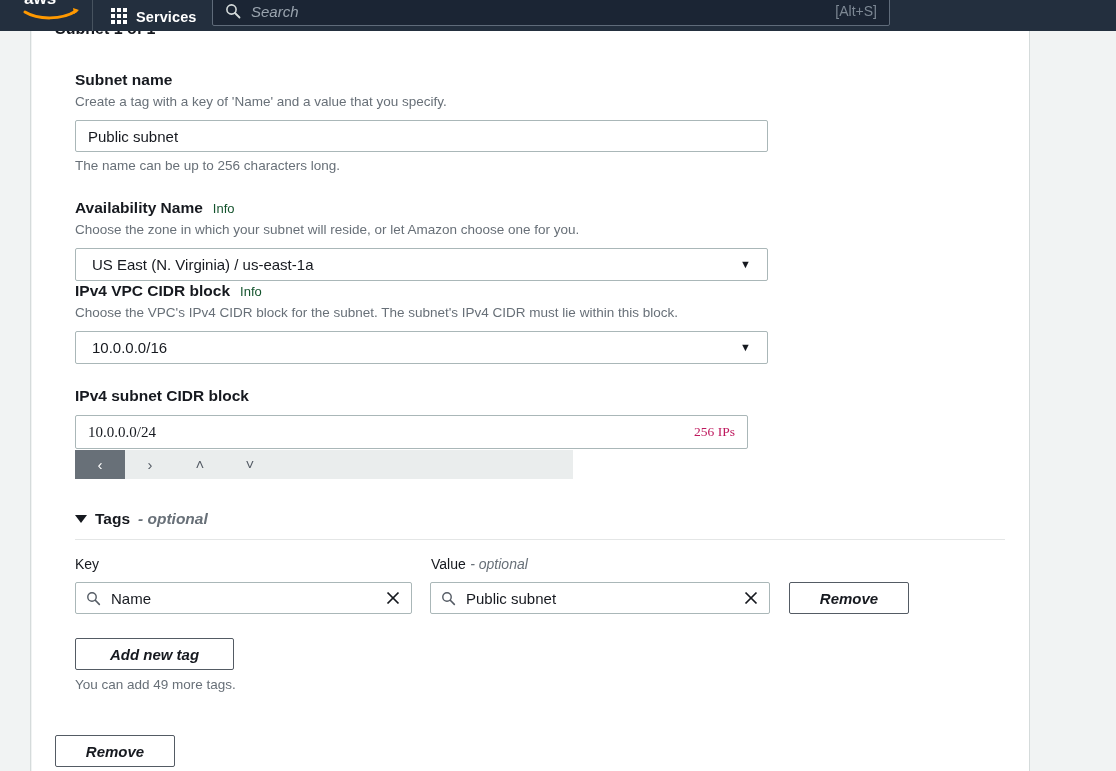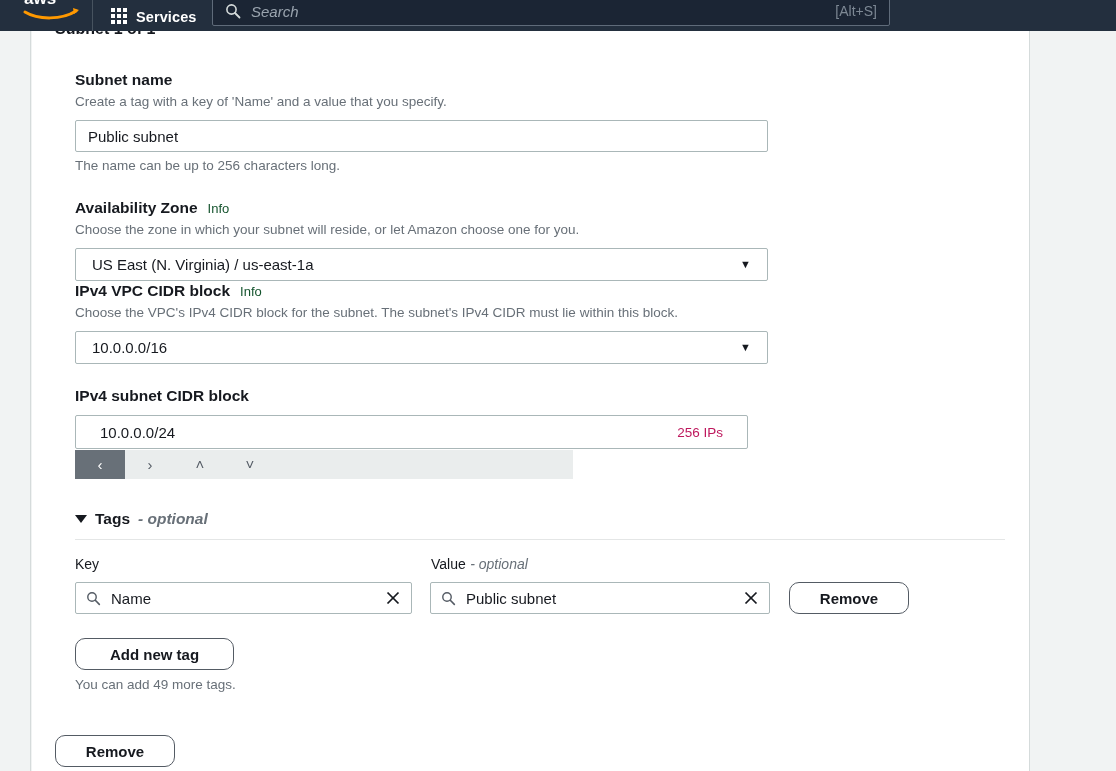--- a/index.html
+++ b/index.html
@@ -97,21 +97,21 @@
     border: 1px solid #aab7b8; border-radius: 2px; background: #fff;
     display: flex; align-items: center; justify-content: space-between;
     padding: 0 16px; font-size: 15px; color: #16191f; cursor: pointer;
   }
   .caret { font-size: 11px; color: #16191f; line-height: 1; }
 
   .cidr-input {
     width: 673px; height: 34px; margin-top: 9px;
     border: 1px solid #aab7b8; border-radius: 2px; background: #fff;
     display: flex; align-items: center; justify-content: space-between;
-    padding: 0 24px; font-size: 15px; color: #16191f; cursor: text;
+    padding: 0 12px; font-size: 15px; color: #16191f; cursor: text; font-family: Liberation Serif, serif;
   }
   .cidr-count { font-size: 13.5px; color: #be185d; }
 
   
   .stepper {
     width: 498px; height: 29px; margin-top: 1px;
     background: #eaeded; display: flex; align-items: stretch;
   }
   .stepper-btn {
     width: 50px; display: flex; align-items: center; justify-content: center;
@@ -150,24 +150,25 @@
   .tag-input.value { width: 340px; }
   .tag-input .mini-search { width: 15px; height: 15px; flex: 0 0 15px; }
   .tag-input .val {
     flex: 1; font-size: 15px; color: #16191f; padding-left: 10px;
   }
   .x-btn { width: 16px; height: 16px; flex: 0 0 16px; cursor: pointer; }
   .spacer-18 { width: 18px; }
   .spacer-19 { width: 19px; }
 
   .btn {
-    border: 1px solid #545b64; border-radius: 10px; background: #fff;
+    border: 1px solid #545b64; border-radius: 2px; background: #fff;
     color: #16191f; font-size: 15px; font-weight: 700;
     display: inline-flex; align-items: center; justify-content: center;
     cursor: pointer;
+    font-style: italic;
   }
   .btn-remove-tag { width: 120px; height: 32px; }
   .btn-add-tag { width: 159px; height: 32px; margin-top: 24px; justify-content: center; }
   .add-hint { font-size: 13.5px; color: #687078; margin-top: 7px; }
 
   .btn-remove-subnet {
     position: absolute; left: 55px; top: 735px; width: 120px; height: 32px;
   }
 </style>
 </head>
@@ -225,21 +226,21 @@
       <div class="field-desc">Create a tag with a key of 'Name' and a value that you specify.</div>
       <div class="text-input">
         <span>Public subnet</span>
       </div>
       <div class="field-hint">The name can be up to 256 characters long.</div>
     </div>
 
     
     <div class="field" style="margin-top:23px;">
       <div class="field-label-row">
-        <span class="field-label">Availability Zone</span>
+        <span class="field-label">Availability Name</span>
         <span class="info-link">Info</span>
       </div>
       <div class="field-desc">Choose the zone in which your subnet will reside, or let Amazon choose one for you.</div>
       <div class="select-input">
         <span>US East (N. Virginia) / us-east-1a</span>
         <span class="caret">▼</span>
       </div>
     </div>
 
     

